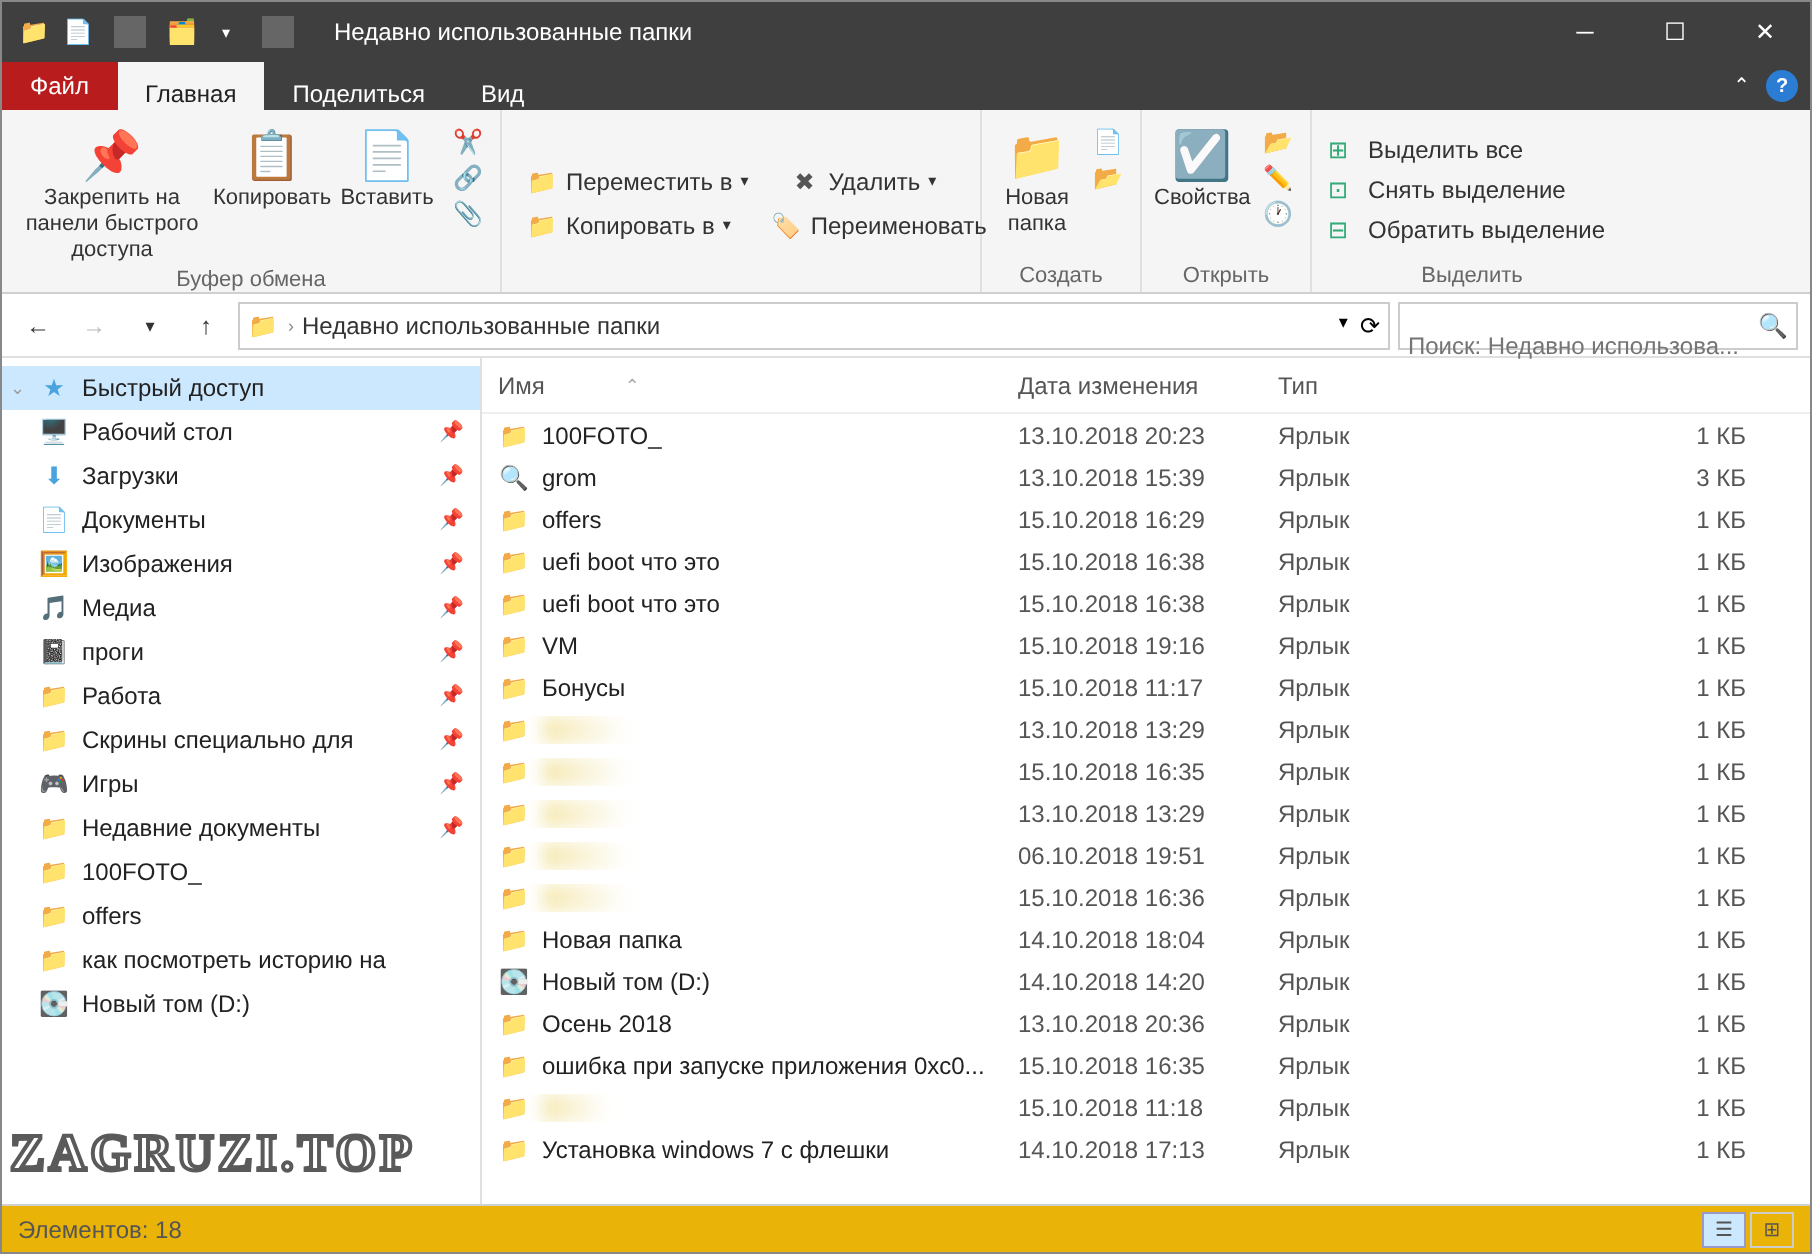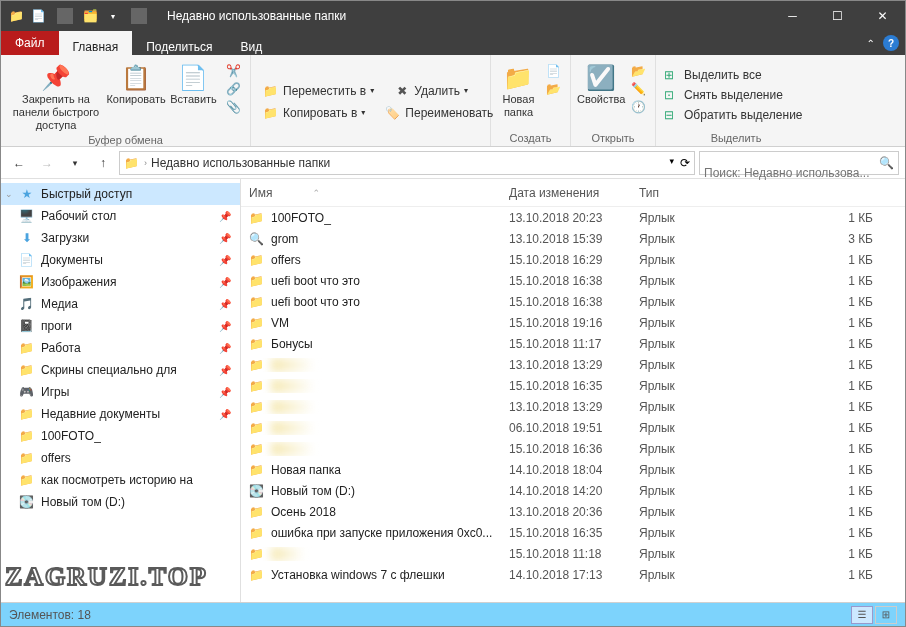--- a/index.html
+++ b/index.html
@@ -59,21 +59,21 @@
 .col-size { flex: 1; text-align: right; padding-right: 50px; }
 .file-list { flex: 1; overflow-y: auto; }
 .file-row { display: flex; align-items: center; height: 21px; padding-left: 8px; font-size: 12px; color: #222; }
 .file-row .name-cell { width: 260px; display: flex; align-items: center; gap: 6px; overflow: hidden; }
 .file-row .name-cell .icon { width: 16px; text-align: center; }
 .file-row .date-cell { width: 130px; color: #555; }
 .file-row .type-cell { width: 100px; color: #555; }
 .file-row .size-cell { flex: 1; text-align: right; padding-right: 32px; color: #555; }
 .file-row.blurred .name-cell .label { filter: blur(4px); background: linear-gradient(90deg,#f5e8b0,#fff); border-radius: 2px; color: transparent; }
 
-.statusbar { height: 24px; border-top: 1px solid #d0d0d0; display: flex; align-items: center; padding: 0 8px; font-size: 11px; color: #555; background: #7dd3fc; }
+.statusbar { height: 24px; border-top: 1px solid #d0d0d0; display: flex; align-items: center; padding: 0 8px; font-size: 11px; color: #555; background: #eab308; }
 .statusbar .right { margin-left: auto; display: flex; gap: 2px; }
 .view-btn { width: 22px; height: 18px; border: 1px solid #ccc; display: flex; align-items: center; justify-content: center; font-size: 10px; }
 .view-btn.active { background: #cce8ff; border-color: #99c; }
 
 .watermark { position: absolute; bottom: 34px; left: 4px; font-family: "Comic Sans MS", cursive; font-size: 26px; font-weight: bold; color: #fff; -webkit-text-stroke: 2px #5a5a5a; letter-spacing: 2px; pointer-events: none; }
 .folder-ic { color: #f5c869; }
 </style>
 </head>
 <body>
 

